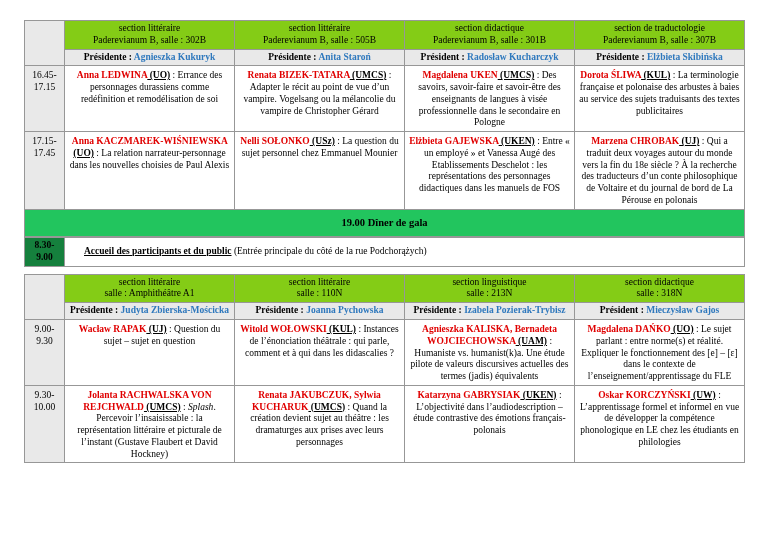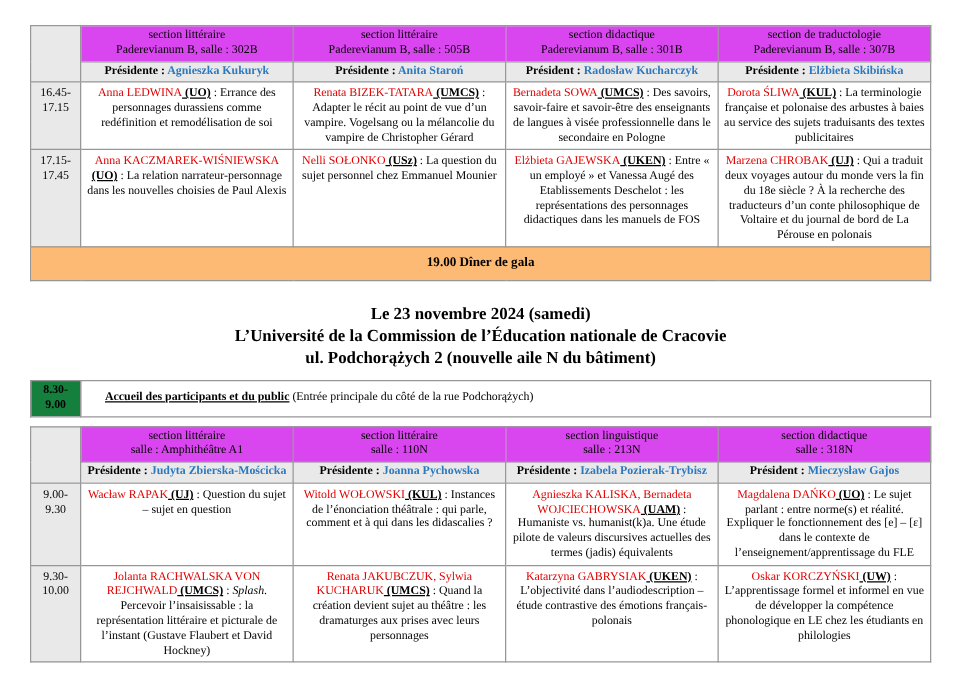--- a/index.html
+++ b/index.html
@@ -3,31 +3,31 @@
 <meta charset="utf-8">
 <style>
   html,body{margin:0;padding:0;background:#fff;}
   body{width:768px;height:543px;overflow:hidden;color:#000;
        font-family:"Liberation Serif","DejaVu Serif",serif;}
   .page{padding:20px 23px 0 24px;}
   table{border-collapse:collapse;width:721px;table-layout:fixed;}
   td{border:1px solid #979797;font-size:9.5px;line-height:1.24;
      text-align:center;padding:2px 4px;vertical-align:middle;}
   col.timecol{width:40px;}
-  .hcell{background:#d946ef;}
+  .hcell{background:#84cc16;}
   .pcell{background:#e9e9e9;font-weight:bold;}
   .tblank{background:#e9e9e9;}
   .tcell{background:#e9e9e9;font-weight:normal;white-space:pre-line;
          vertical-align:top;padding-top:4px;}
   .pname{color:#2e78bd;}
   .talk{background:#fff;vertical-align:top;padding-top:4px;}
-  .nm{color:#e00000;font-weight:normal;margin-top:33px;}
+  .nm{color:#e00000;font-weight:bold;margin-top:33px;}
   .af{font-weight:bold;text-decoration:underline;}
   .it{font-style:italic;}
-  .gala{background:#fdba74;font-weight:bold;font-size:10.5px;
+  .gala{background:#22c55e;font-weight:bold;font-size:10.5px;
         height:22px;vertical-align:middle;}
   .heading{text-align:center;font-weight:bold;font-size:13.5px;
            line-height:1.3;margin:17px 0 9px 0;width:721px;}
   .wtable td{vertical-align:middle;}
   .wtime{background:#15803d;font-weight:bold;white-space:pre-line;}
   .wtext{text-align:left;padding-left:19px;height:24px;}
   .gap2{height:7px;}
 </style>
 </head>
 <body>
@@ -66,42 +66,37 @@
       <td class="pcell"><span>Présidente :</span> <span class="pname">Agnieszka Kukuryk</span></td>
       <td class="pcell"><span>Présidente :</span> <span class="pname">Anita Staroń</span></td>
       <td class="pcell"><span>Président :</span> <span class="pname">Radosław Kucharczyk</span></td>
       <td class="pcell"><span>Présidente :</span> <span class="pname">Elżbieta Skibińska</span></td>
     </tr>
     <tr>
       <td class="tcell">16.45-
 17.15</td>
       <td class="talk"><span class="nm">Anna LEDWINA</span><span class="af"> (UO)</span><span> : Errance des personnages durassiens comme redéfinition et remodélisation de soi</span></td>
       <td class="talk"><span class="nm">Renata BIZEK-TATARA</span><span class="af"> (UMCS)</span><span> : Adapter le récit au point de vue d’un vampire. Vogelsang ou la mélancolie du vampire de Christopher Gérard</span></td>
-      <td class="talk"><span class="nm">Bernadeta SOWA</span><span class="af"> (UMCS)</span><span> : Des savoirs, savoir-faire et savoir-être des enseignants de langues à visée professionnelle dans le secondaire en Pologne</span></td>
+      <td class="talk"><span class="nm">Magdalena UKEN</span><span class="af"> (UMCS)</span><span> : Des savoirs, savoir-faire et savoir-être des enseignants de langues à visée professionnelle dans le secondaire en Pologne</span></td>
       <td class="talk"><span class="nm">Dorota ŚLIWA</span><span class="af"> (KUL)</span><span> : La terminologie française et polonaise des arbustes à baies au service des sujets traduisants des textes publicitaires</span></td>
     </tr>
     <tr>
       <td class="tcell">17.15-
 17.45</td>
       <td class="talk"><span class="nm">Anna KACZMAREK-WIŚNIEWSKA</span><span class="af"> (UO)</span><span> : La relation narrateur-personnage dans les nouvelles choisies de Paul Alexis</span></td>
       <td class="talk"><span class="nm">Nelli SOŁONKO</span><span class="af"> (USz)</span><span> : La question du sujet personnel chez Emmanuel Mounier</span></td>
       <td class="talk"><span class="nm">Elżbieta GAJEWSKA</span><span class="af"> (UKEN)</span><span> : Entre « un employé » et Vanessa Augé des Etablissements Deschelot : les représentations des personnages didactiques dans les manuels de FOS</span></td>
       <td class="talk"><span class="nm">Marzena CHROBAK</span><span class="af"> (UJ)</span><span> : Qui a traduit deux voyages autour du monde vers la fin du 18e siècle ? À la recherche des traducteurs d’un conte philosophique de Voltaire et du journal de bord de La Pérouse en polonais</span></td>
     </tr>
     <tr>
       <td class="gala" colspan="5">19.00 Dîner de gala</td>
     </tr>
   </tbody>
     </table>
 
-  <div class="heading">
-    <div>Le 23 novembre 2024 (samedi)</div>
-    <div>L’Université de la Commission de l’Éducation nationale de Cracovie</div>
-    <div>ul. Podchorążych 2 (nouvelle aile N du bâtiment)</div>
-  </div>
 
   <table class="wtable">
     <colgroup>
         <col class="timecol">
         <col>
       </colgroup>
     <tbody>
         <tr>
       <td class="wtime">8.30-
 9.00</td>

